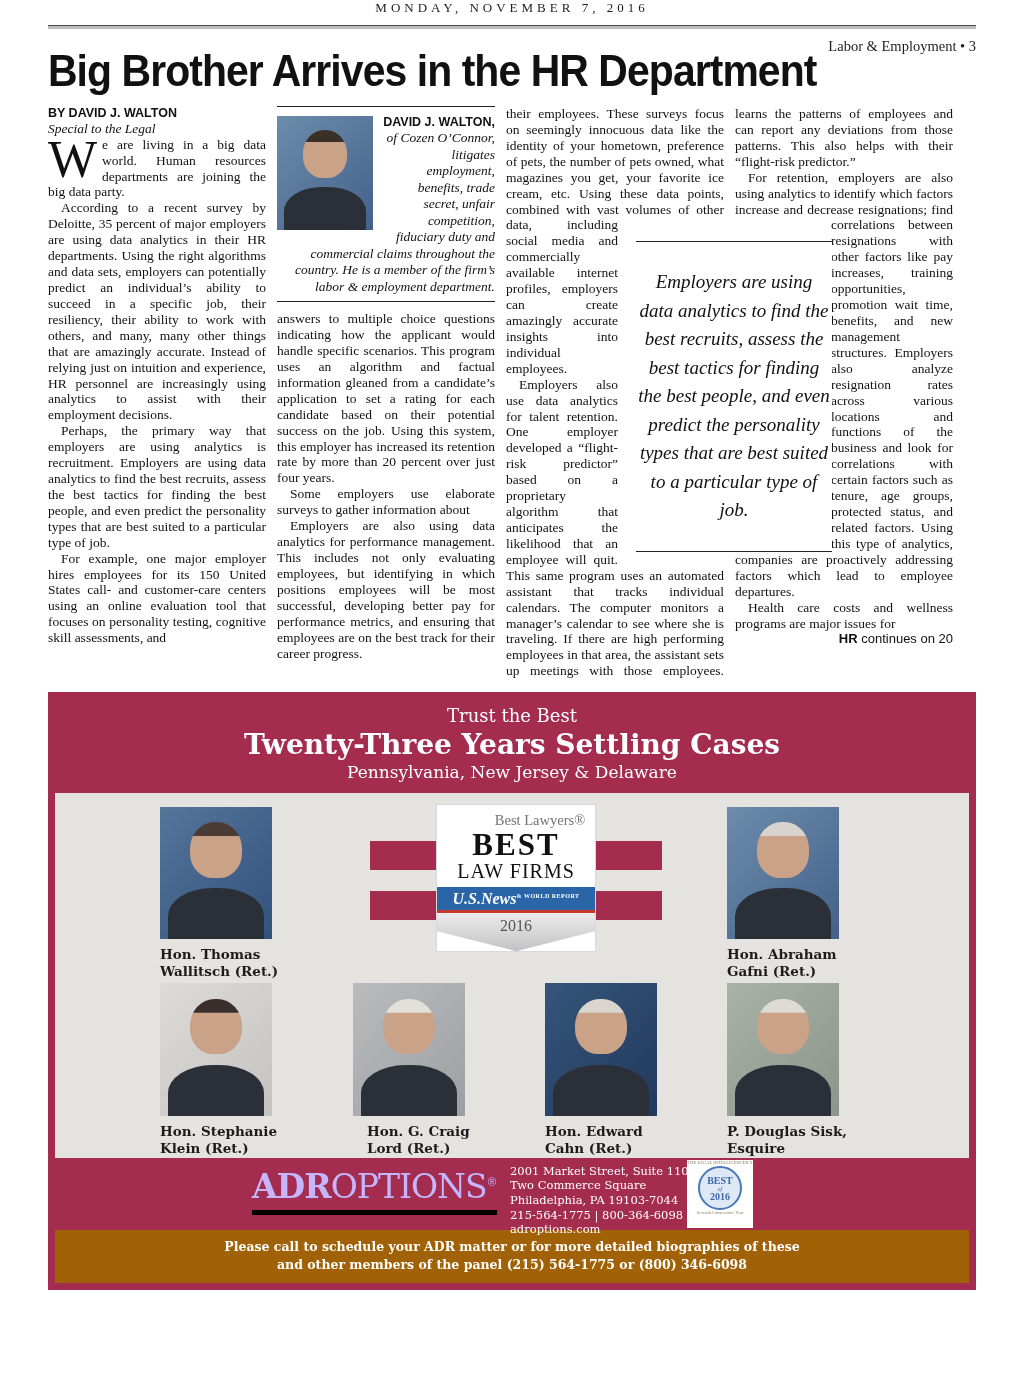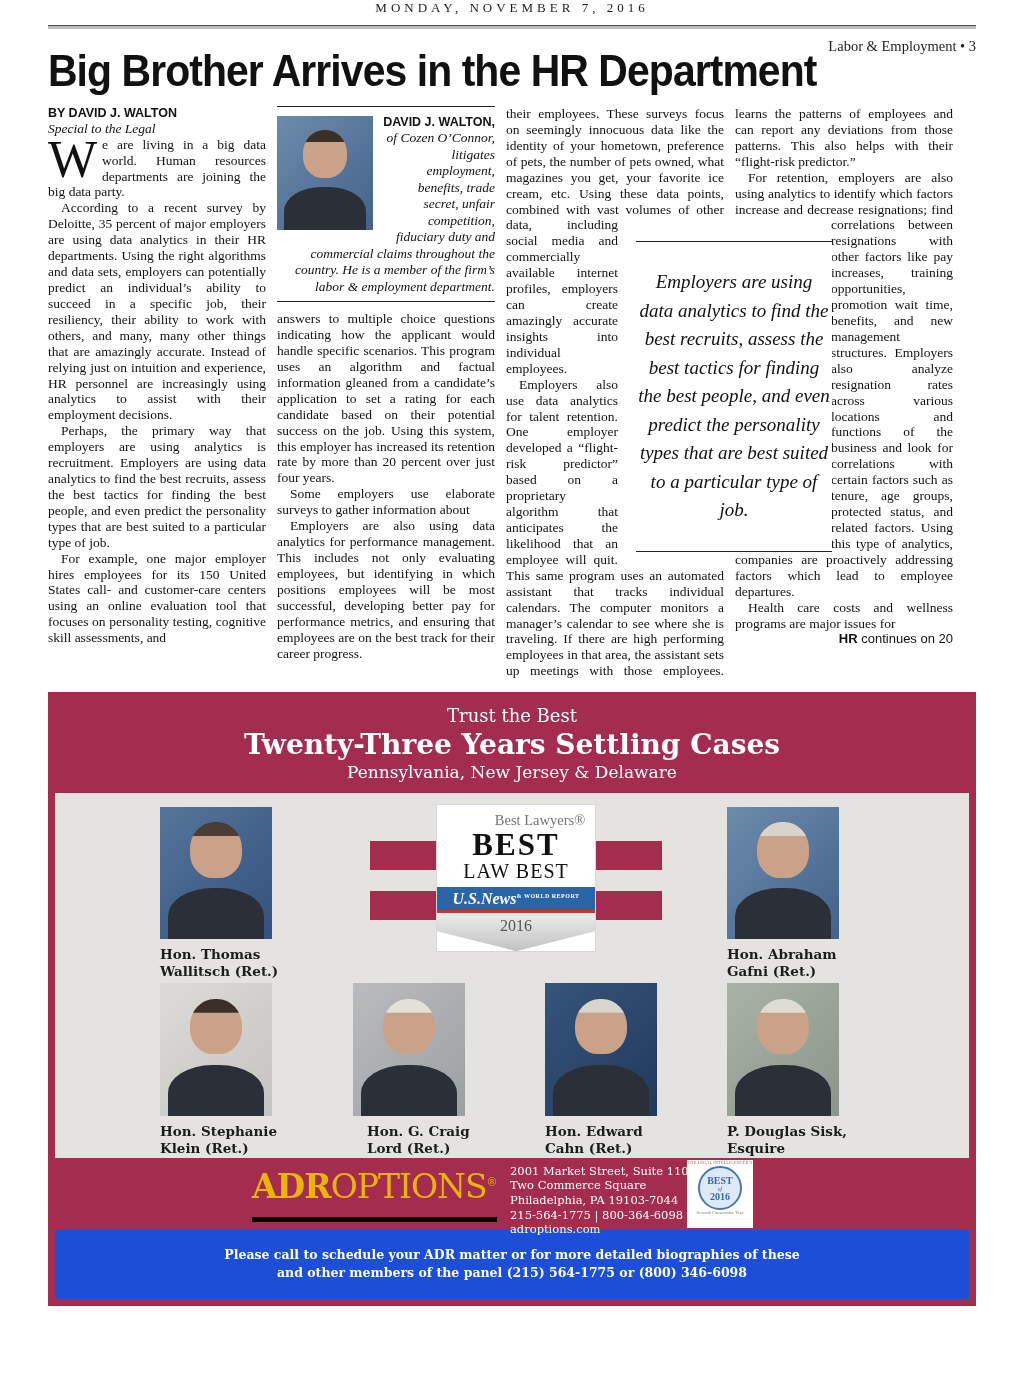--- a/index.html
+++ b/index.html
@@ -80,36 +80,36 @@
                      clip-path:polygon(0 0,100% 0,100% 48%,50% 100%,0 48%); }
 
   .ad-photo { position:absolute; width:112px; }
   .r1 { top:14px;  height:132px; }
   .r2 { top:190px; height:133px; }
   .pname { position:absolute; width:128px; font-weight:bold; font-size:13.5px; line-height:1.3;
            color:#1c1c1c; text-align:left; font-family:"DejaVu Serif", serif; }
   .n1 { top:153px; } .n2 { top:330px; }
 
   .ad-contact { position:relative; height:72px; background:#a32c4f; }
-  .adr-logo { position:absolute; left:197px; top:12px; color:#eab308; font-family:"DejaVu Serif", serif;
+  .adr-logo { position:absolute; left:197px; top:12px; color:#c4b5fd; font-family:"DejaVu Serif", serif;
               font-size:33px; line-height:1; letter-spacing:-1px;
-              border-bottom:5px solid #000; padding-bottom:14px; }
+              border-bottom:5px solid #000; padding-bottom:7px; }
   .adr-logo .adr { font-weight:bold; }
   .adr-logo .reg { font-size:11px; vertical-align:super; }
   .contact-block { position:absolute; left:455px; top:6px; color:#fff; font-size:11.5px;
                    line-height:1.28; font-family:"DejaVu Serif", serif; }
   .seal-box { position:absolute; left:632px; top:2px; width:66px; height:68px; background:#fff; text-align:center; }
   .seal-arc { font-size:4.5px; color:#8a7a5a; line-height:1.4; }
   .seal-ring { margin:0 auto; width:44px; height:44px; border:2px solid #4a77b5; border-radius:50%;
                background:#dfe9f5; box-sizing:border-box; }
   .seal-best { font-size:10px; font-weight:bold; color:#3a66a8; padding-top:8px; line-height:1; }
   .seal-of   { font-size:5.5px; font-style:italic; color:#3a66a8; line-height:1.2; }
   .seal-year { font-size:10px; font-weight:bold; color:#3a66a8; line-height:1; }
 
-  .ad-footer { background:#1d4ed8; color:#fff; text-align:center; padding:16px 0;
+  .ad-footer { background:#a16207; color:#fff; text-align:center; padding:8px 0;
                font-family:"DejaVu Serif", serif; font-weight:bold; font-size:12.5px; line-height:1.5; }
 </style>
 </head>
 <body>
 
 <div class="page">
 
   <div class="header">
     <div class="masthead-date">MONDAY, NOVEMBER 7, 2016</div>
     <div class="masthead-section">Labor &amp; Employment • 3</div>
@@ -174,21 +174,21 @@
       <div class="l3">Pennsylvania, New Jersey &amp; Delaware</div>
     </div>
 
     <div class="ad-photos">
       <div class="stripe s1"></div>
       <div class="stripe s2"></div>
 
       <div class="badge">
         <div class="brand">Best Lawyers®</div>
         <div class="best">BEST</div>
-        <div class="lawfirms">LAW BEST</div>
+        <div class="lawfirms">LAW FIRMS</div>
         <div class="usnews"><span>U.S.News</span><span class="wr">&amp; WORLD REPORT</span></div>
         <div class="yearwrap">2016</div>
       </div>
 
       <div class="photo ad-photo r1 bg-steel" style="left:105px;"></div>
       <div class="photo ad-photo r1 bg-steel2" style="left:672px;"></div>
       <div class="pname n1" style="left:105px;">Hon. Thomas Wallitsch (Ret.)</div>
       <div class="pname n1" style="left:672px;">Hon. Abraham Gafni (Ret.)</div>
 
       <div class="photo ad-photo r2 bg-light" style="left:105px;"></div>

